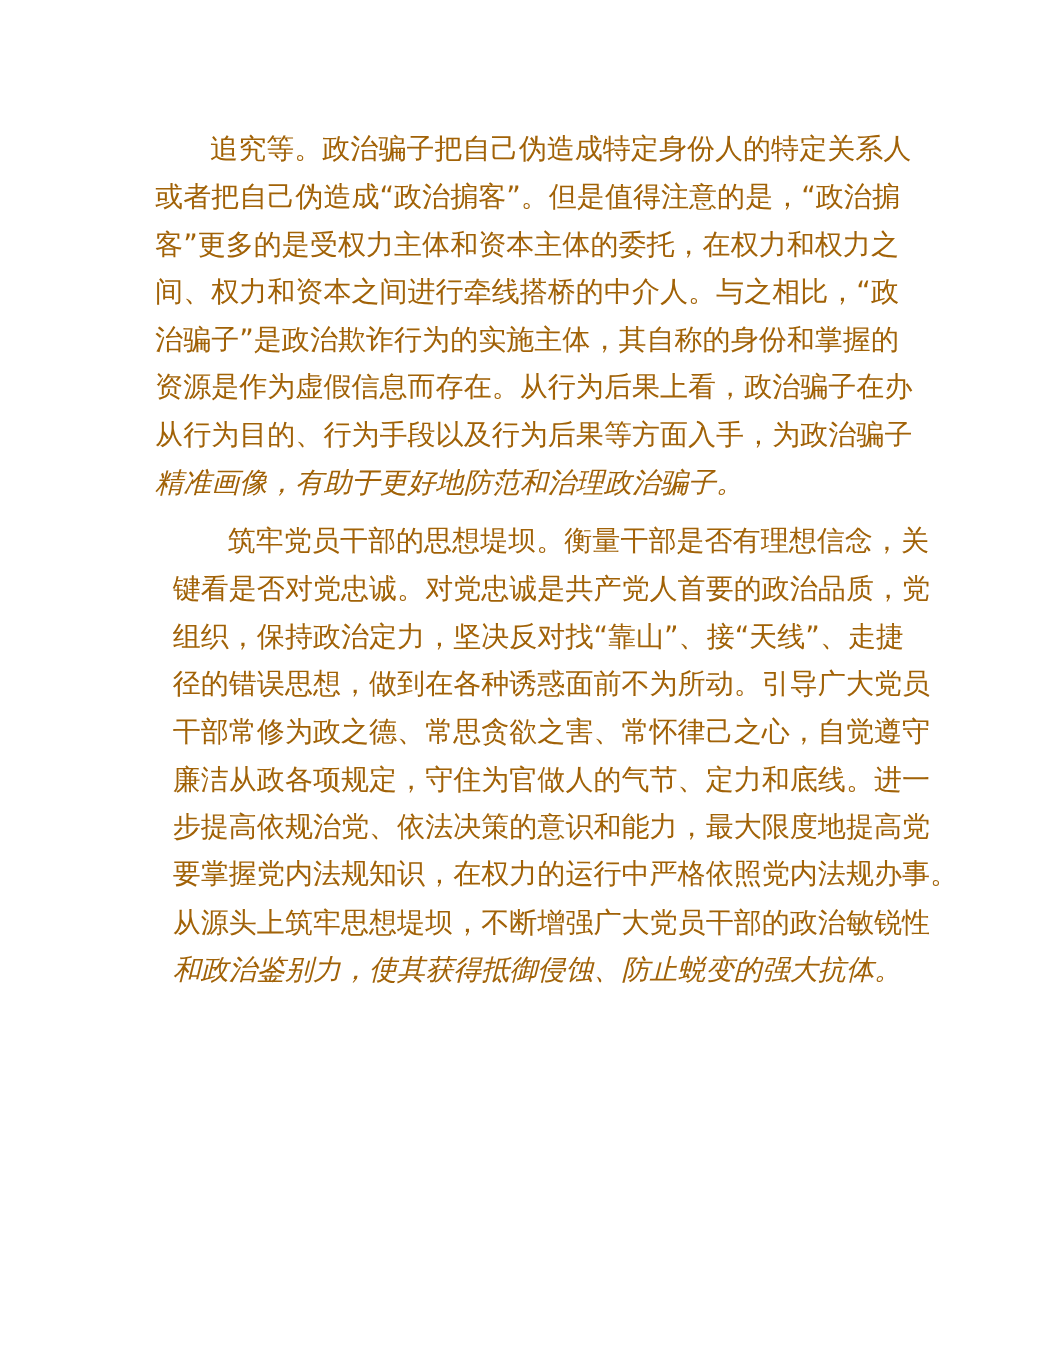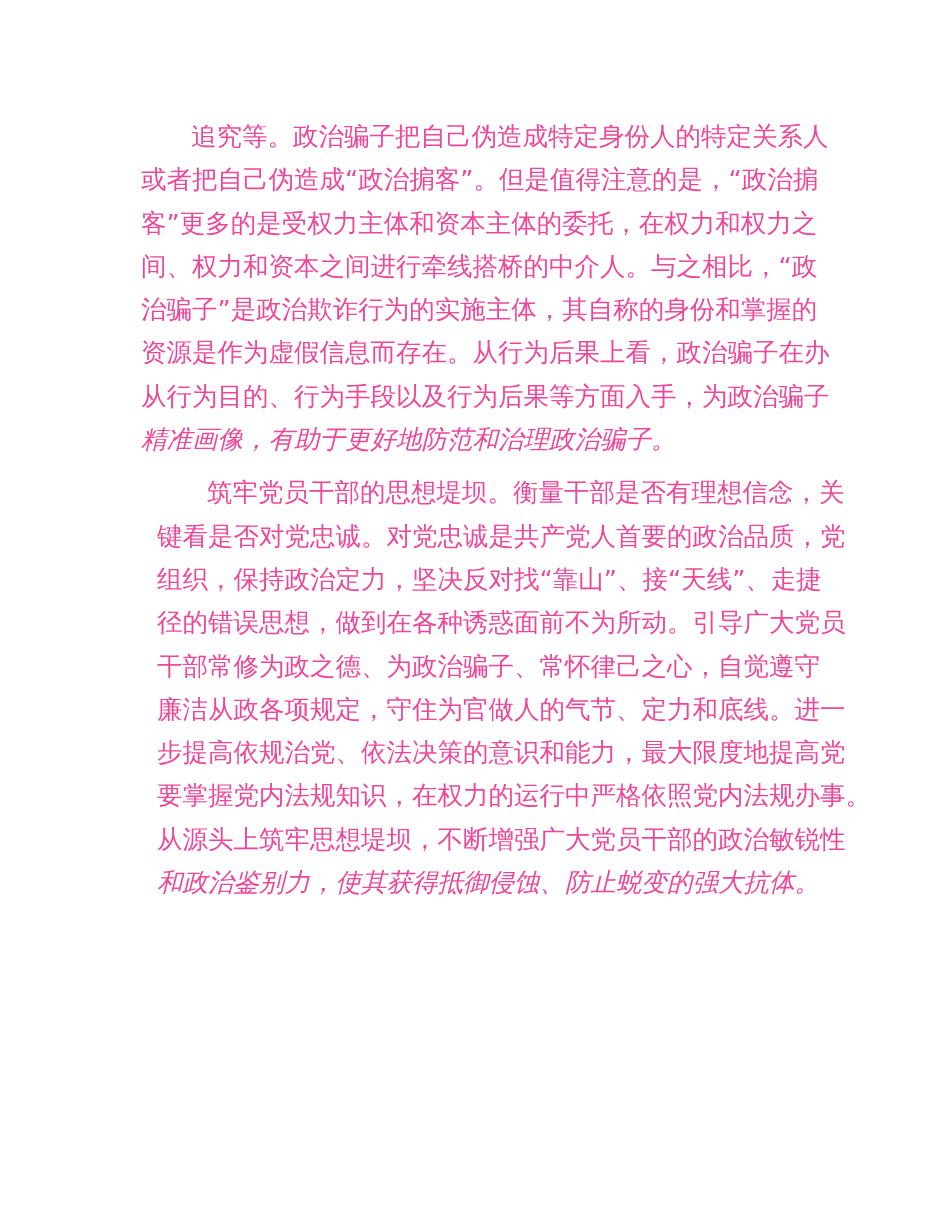--- a/index.html
+++ b/index.html
@@ -4,21 +4,21 @@
 <style>
   html, body { margin: 0; padding: 0; background: #ffffff; }
   body { width: 950px; height: 1230px; position: relative; overflow: hidden; }
   .page {
     position: absolute;
     left: 141px;
     top: 115px;
     width: 672px;
     font-family: "DejaVu Sans", "Liberation Sans", sans-serif;
     font-size: 25.5px;
-    color: #ec4899;
+    color: #a16207;
     line-height: 43.3px;
     text-align: justify;
     text-justify: inter-character;
   }
   .para {
     margin: 0;
     text-indent: 2em;
     word-break: break-all;
   }
   .para + .para { margin-top: 10px; margin-left: 16px; }
@@ -38,20 +38,20 @@
     <span class="line">治骗子”是政治欺诈行为的实施主体，其自称的身份和掌握的</span>
     <span class="line">资源是作为虚假信息而存在。从行为后果上看，政治骗子在办</span>
     <span class="line">从行为目的、行为手段以及行为后果等方面入手，为政治骗子</span>
     <span class="line last">精准画像，有助于更好地防范和治理政治骗子。</span>
   </div>
   <div class="para" style="text-indent:0;">
     <span class="line indent">筑牢党员干部的思想堤坝。衡量干部是否有理想信念，关</span>
     <span class="line">键看是否对党忠诚。对党忠诚是共产党人首要的政治品质，党</span>
     <span class="line">组织，保持政治定力，坚决反对找“靠山”、接“天线”、走捷</span>
     <span class="line">径的错误思想，做到在各种诱惑面前不为所动。引导广大党员</span>
-    <span class="line">干部常修为政之德、为政治骗子、常怀律己之心，自觉遵守</span>
+    <span class="line">干部常修为政之德、常思贪欲之害、常怀律己之心，自觉遵守</span>
     <span class="line">廉洁从政各项规定，守住为官做人的气节、定力和底线。进一</span>
     <span class="line">步提高依规治党、依法决策的意识和能力，最大限度地提高党</span>
     <span class="line">要掌握党内法规知识，在权力的运行中严格依照党内法规办事。</span>
     <span class="line">从源头上筑牢思想堤坝，不断增强广大党员干部的政治敏锐性</span>
     <span class="line last">和政治鉴别力，使其获得抵御侵蚀、防止蜕变的强大抗体。</span>
   </div>
 </div>
 
 </body></html>

